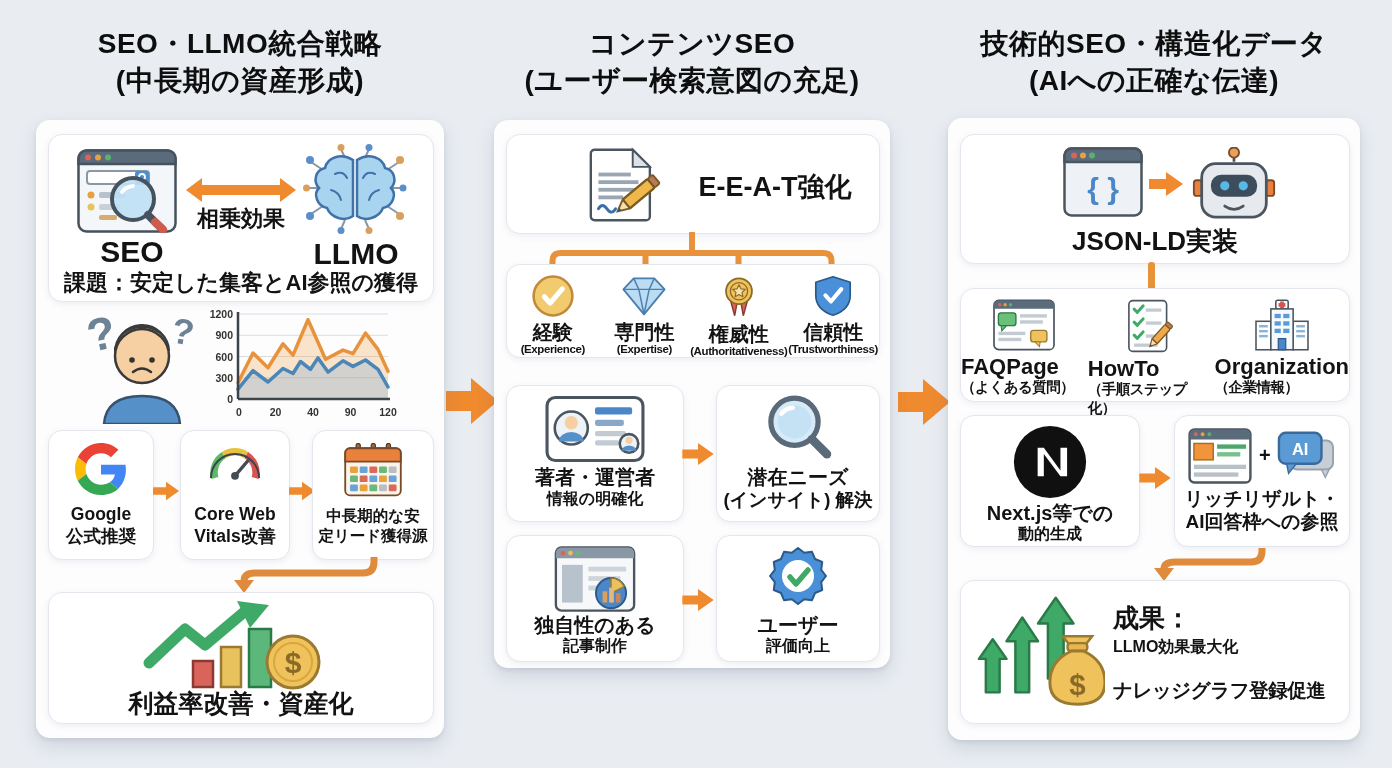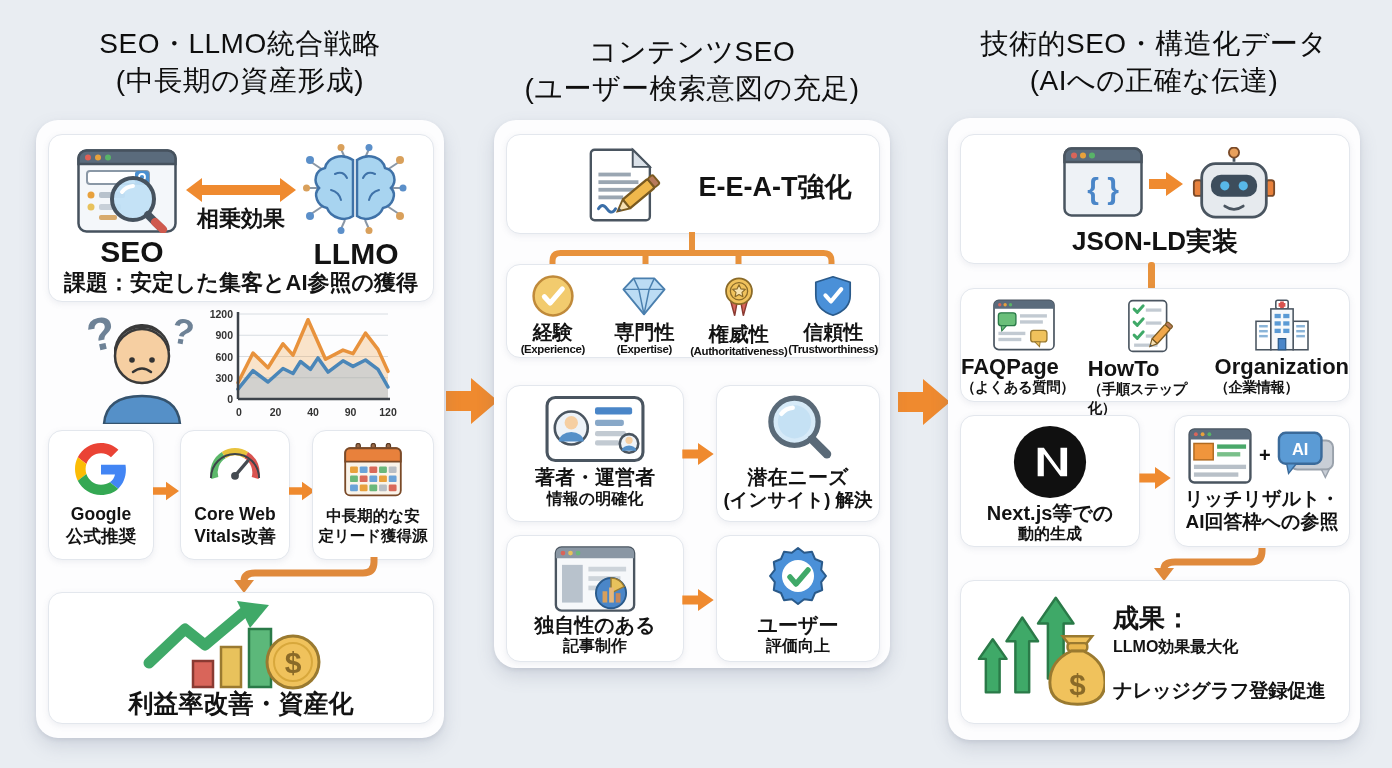--- a/index.html
+++ b/index.html
@@ -1,28 +1,28 @@
 <!DOCTYPE html>
 <html><head>
 <meta charset="utf-8">
 <style>
   html,body{margin:0;padding:0;background:#dfe4ea}
   .stage{position:relative;width:1392px;height:768px;background:#e9edf2;overflow:hidden;
          font-family:"Liberation Sans","DejaVu Sans",sans-serif;color:#131313}
   .abs{position:absolute}
-  .title{position:absolute;text-align:center;font-weight:400;font-size:28px;line-height:1.32;letter-spacing:.5px;color:#0e0e0e}
-  .panel{position:absolute;background:#fdfdfe;border-radius:22px;
+  .title{position:absolute;text-align:center;font-weight:700;font-size:28px;line-height:1.32;letter-spacing:.5px;color:#0e0e0e}
+  .panel{position:absolute;background:#fdfdfe;border-radius:14px;
          box-shadow:0 8px 18px rgba(90,100,125,.18),0 2px 4px rgba(90,100,125,.12)}
   .card{position:absolute;background:#fff;border:1.5px solid #e3e7ed;border-radius:14px;
         box-shadow:0 2px 6px rgba(100,110,135,.10)}
   .cl{position:absolute;left:0;width:100%;text-align:center;font-weight:800;line-height:1.12}
   svg{display:block}
   
   #t-left{left:36px;top:26px;width:408px}
-  #t-mid{left:494px;top:34px;width:396px}
+  #t-mid{left:494px;top:26px;width:396px}
   #t-right{left:948px;top:26px;width:412px}
   
   #p-left{left:36px;top:120px;width:408px;height:618px}
   #p-mid{left:494px;top:120px;width:396px;height:548px}
   #p-right{left:948px;top:118px;width:412px;height:622px}
   
   #ba1{left:446px;top:375px}
   #ba2{left:898px;top:376px}
   
   #c-synergy{left:12px;top:14px;width:384px;height:166px}

